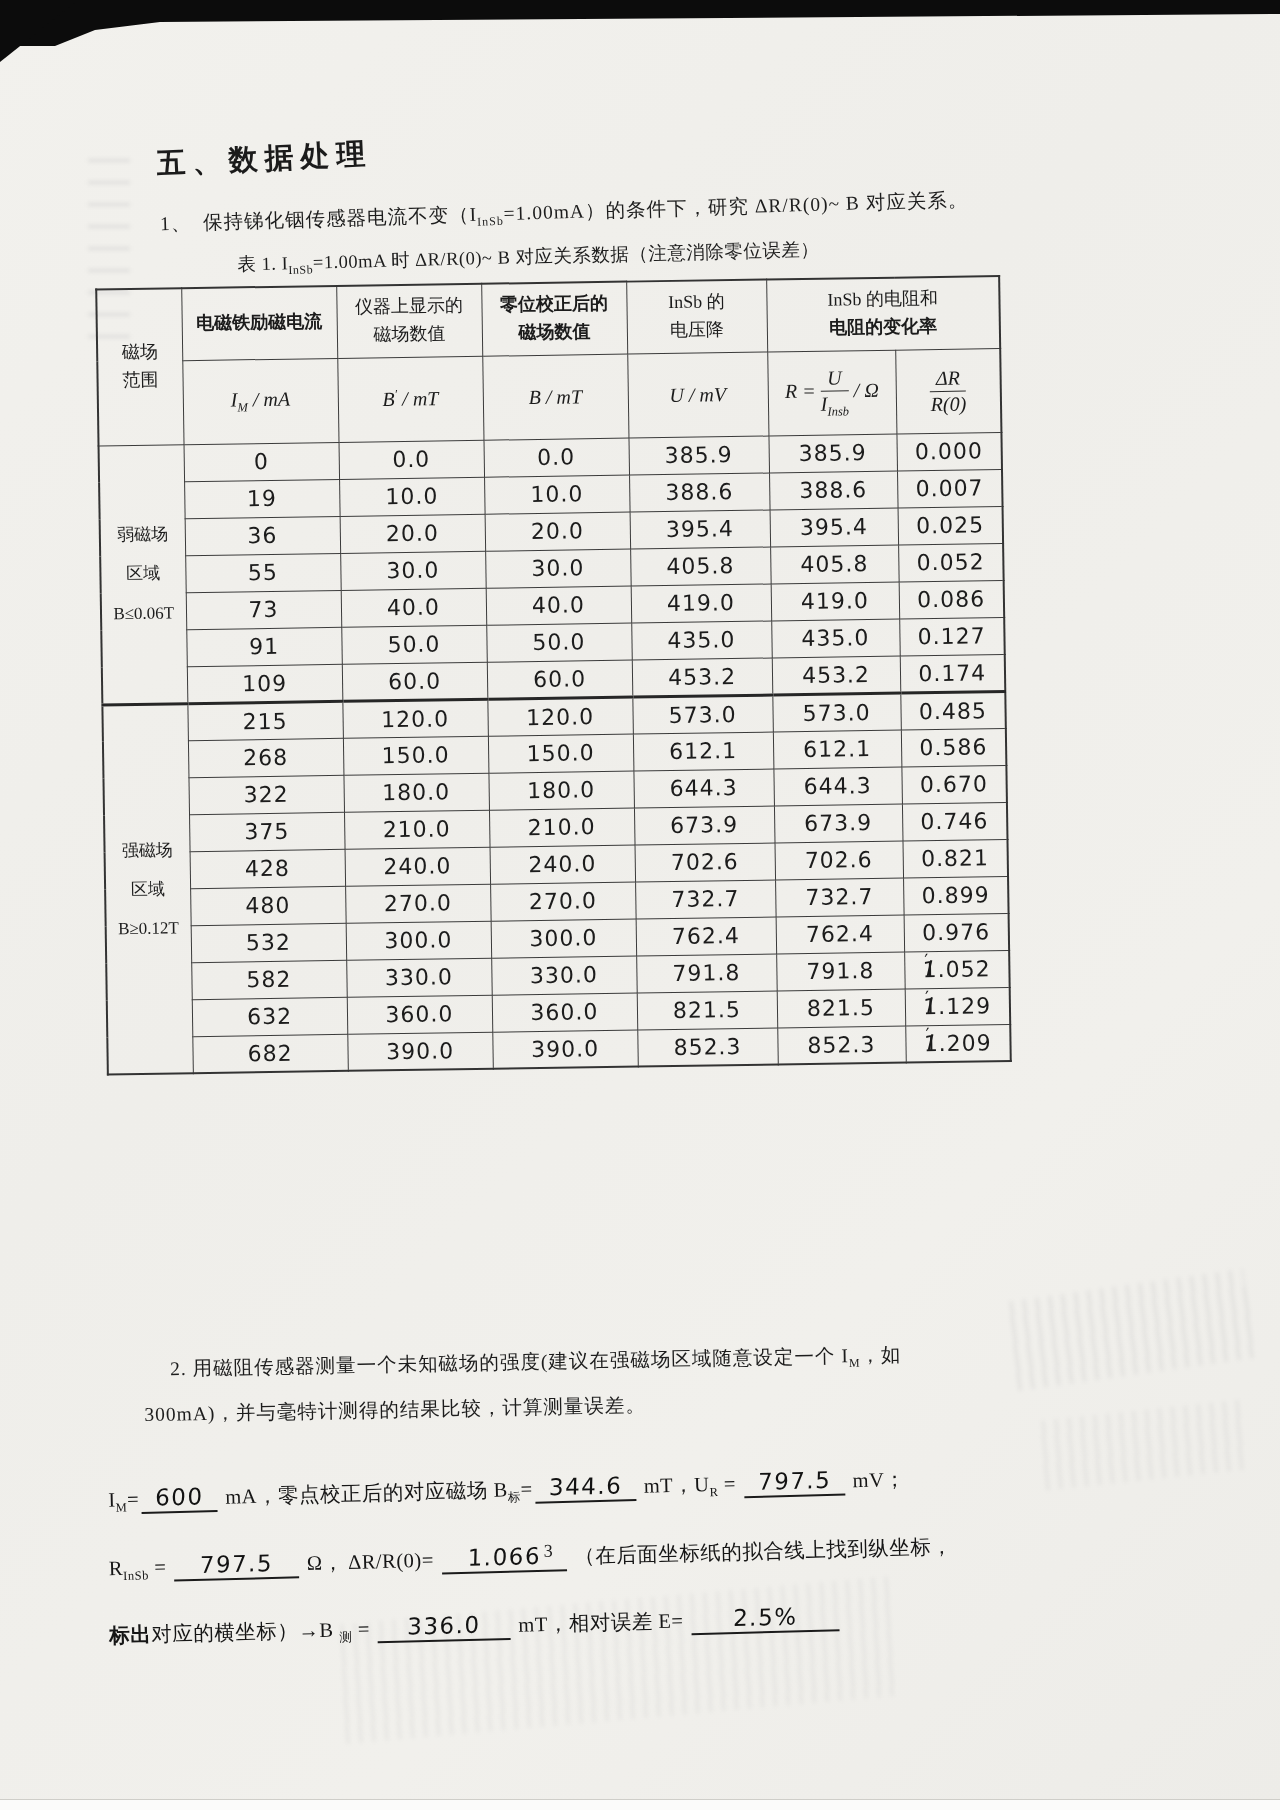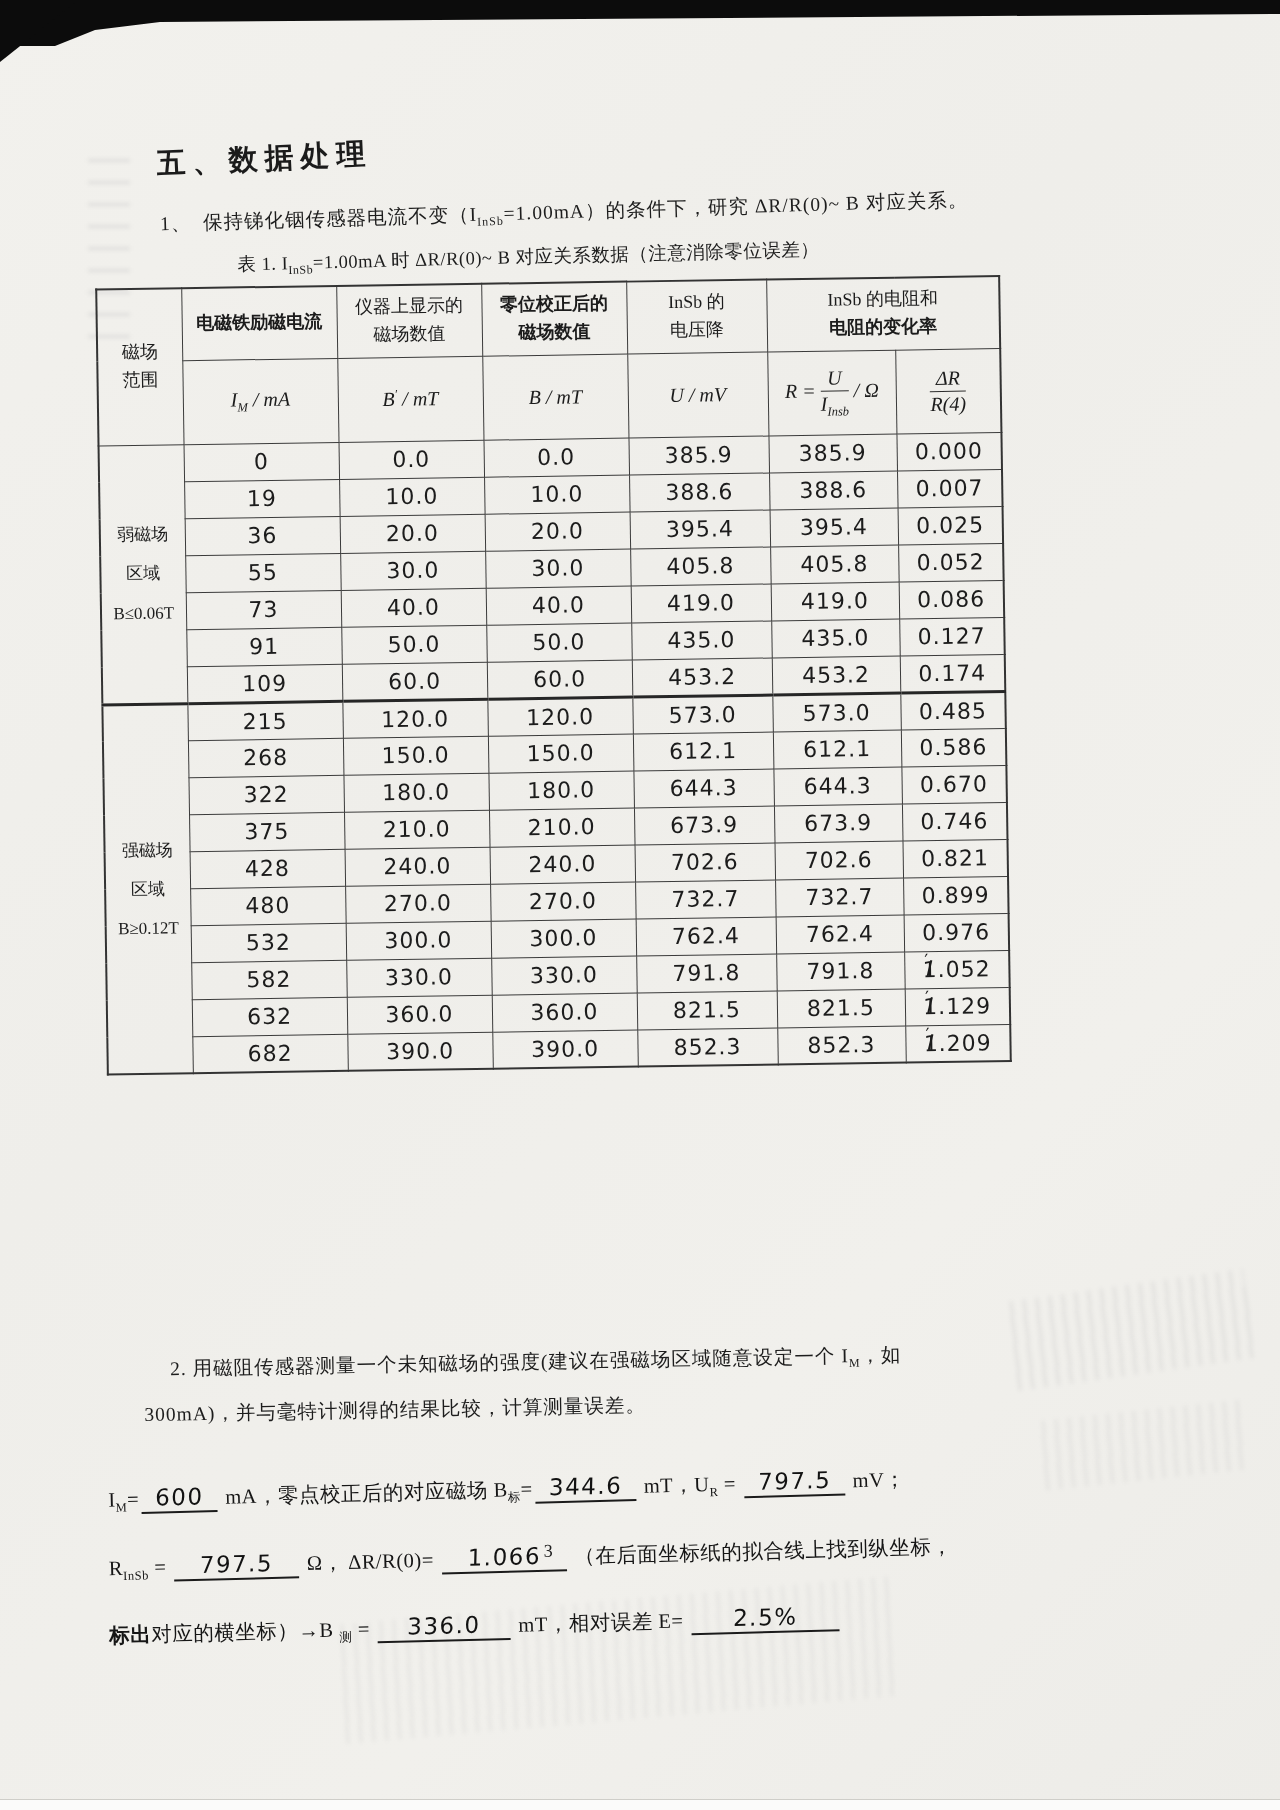--- a/index.html
+++ b/index.html
@@ -58,21 +58,21 @@
   }
   table.data{border:2px solid #333;}
   .hrow1{height:72px;}
   .hrow1 th{font-size:18px;font-weight:normal;line-height:1.55;font-family:"Liberation Serif",serif;}
   .hrow1 th .b,.hrow1 th.b{font-weight:bold;}
   .hrow2{height:84px;}
   .fml{font-family:"Liberation Serif",serif;font-style:italic;font-size:20px;font-weight:normal;}
   .fml sub{font-size:12.5px;font-style:italic;}
   .frac{display:inline-block;vertical-align:middle;text-align:center;line-height:1.15;}
   .frac .fnum{display:block;border-bottom:1.4px solid #2c2c2c;padding:0 6px 1px;}
-  .frac .fden{display:block;padding-top:1px;}
+  .frac .fden{display:block;padding-top:1px;text-align:right;}
   .c0head{font-size:18px;line-height:1.7;}
   tbody tr{height:37px;}
   td.hw{
     font-family:"DejaVu Sans",sans-serif;font-size:22px;color:#141414;letter-spacing:1px;
   }
   td.section-label{
     font-family:"Liberation Serif",serif;font-size:17px;line-height:2.3;
     padding:6px 2px;
   }
   tr.section-break td{border-top:3.5px solid #262626;}
@@ -169,21 +169,21 @@
           <th class="fml">
             <i>B</i><span> / mT</span>
           </th>
           <th class="fml">
             <i>U</i><span> / mV</span>
           </th>
           <th class="fml">
             <span>R = </span><span class="frac"><span class="fnum">U</span><span class="fden"><i>I</i><sub>Insb</sub></span></span><span> / Ω</span>
           </th>
           <th class="fml">
-            <span class="frac"><span class="fnum">ΔR</span><span class="fden">R(4)</span></span>
+            <span class="frac"><span class="fnum">ΔR</span><span class="fden">R(0)</span></span>
           </th>
         </tr>
       </thead>
       <tbody>
           <tr>
             <td class="section-label" rowspan="7">
               <div>弱磁场</div>
               <div>区域</div>
               <div>B≤0.06T</div>
             </td>

